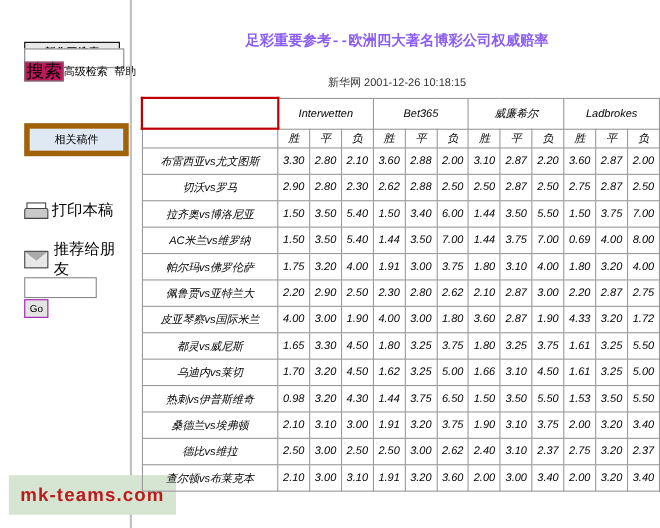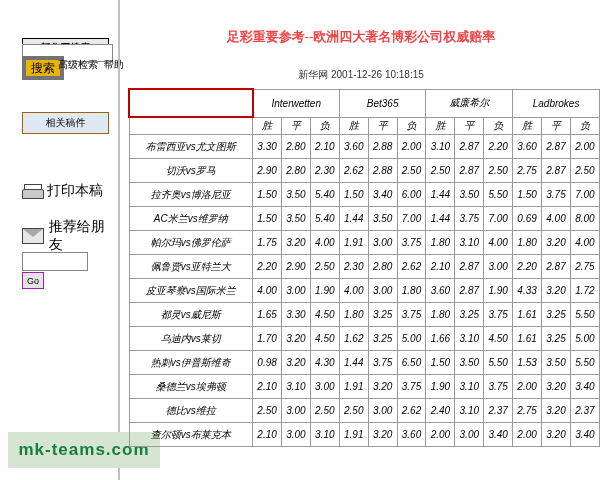--- a/index.html
+++ b/index.html
@@ -23,30 +23,30 @@
     border:1px solid #000;background:#e9e9e9;
     display:flex;align-items:center;justify-content:center;
     font-size:10px;font-weight:bold;
   }
   .search-field{
     position:absolute;left:22px;top:44px;width:85px;height:14px;
     border:1px solid #888;background:#fff;
   }
   .btn-search{
     position:absolute;left:22px;top:56px;width:34px;height:16px;
-    border:4px solid #737373;background:#eab308;
-    font-size:12px;display:flex;align-items:center;justify-content:center;
+    border:1px solid #737373;background:#be185d;
+    font-size:16px;display:flex;align-items:center;justify-content:center;
   }
   .adv-links{
     position:absolute;left:58px;top:58px;font-size:10px;white-space:nowrap;
   }
   .adv-links span{margin-right:3px;}
   .related{
     position:absolute;left:22px;top:112px;width:85px;height:20px;
-    border:1px solid #a16207;background:#dfe9f3;
+    border:5px solid #a16207;background:#dfe9f3;
     display:flex;align-items:center;justify-content:center;
     font-size:10px;
   }
   .tool{
     position:absolute;left:22px;display:flex;align-items:center;gap:5px;
     font-size:14px;
   }
   .tool.print{top:182px;}
   .tool.recommend{top:218px;}
   .printer{
@@ -81,31 +81,31 @@
 
   .vline{
     position:absolute;left:118px;top:0;width:2px;height:480px;background:#c0c0c0;
   }
 
   
   .watermark{
     position:absolute;left:8px;top:432px;width:152px;height:36px;
     background:#d6e4d2;border:none;
     display:flex;align-items:center;justify-content:center;
-    font-size:17px;font-weight:bold;letter-spacing:1px;color:#15803d;
+    font-size:17px;font-weight:bold;letter-spacing:1px;color:#b91c1c;
   }
 
   
   .main{
     position:absolute;left:122px;top:0;width:478px;height:480px;
   }
   .title{
     position:absolute;left:0;top:28px;width:478px;text-align:center;
-    font-size:13px;font-weight:bold;color:#ef4444;
-    font-family:Liberation Serif, serif;
+    font-size:13px;font-weight:bold;color:#8b5cf6;
+    font-family:Liberation Mono, monospace;
   }
   .subtitle{
     position:absolute;left:0;top:68px;width:478px;text-align:center;
     font-size:10px;color:#333;
   }
 
   .tablewrap{position:absolute;left:6px;top:88px;font-style:italic;}
   table{border-collapse:collapse;}
   td,th{
     border:1px solid #9a9a9a;

